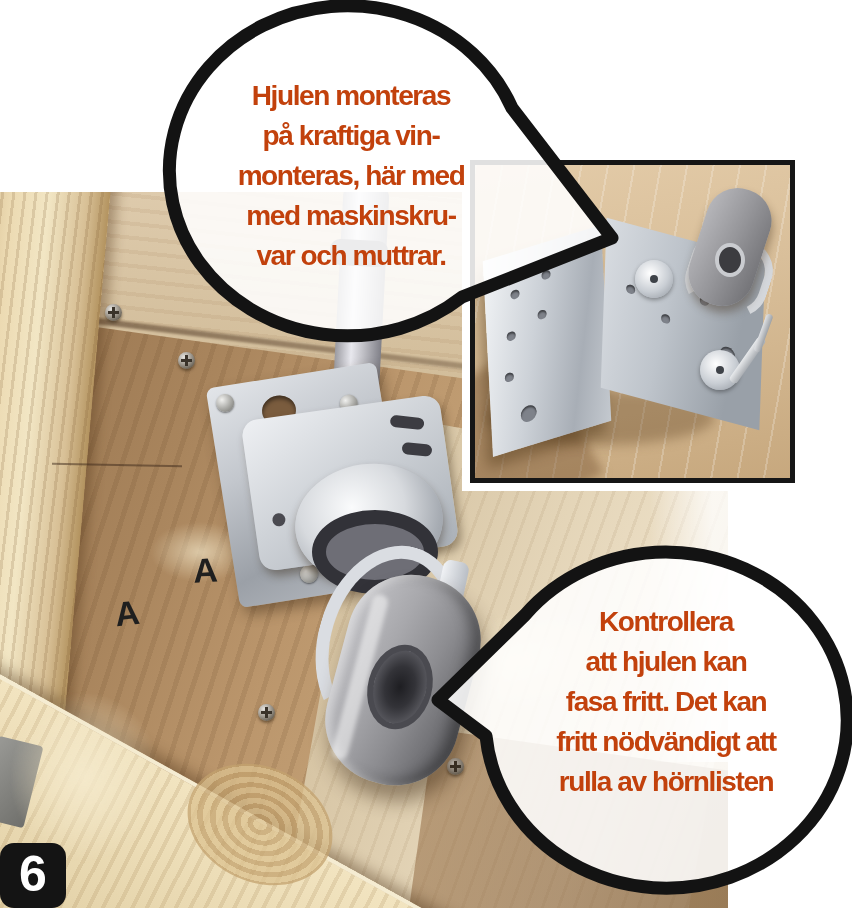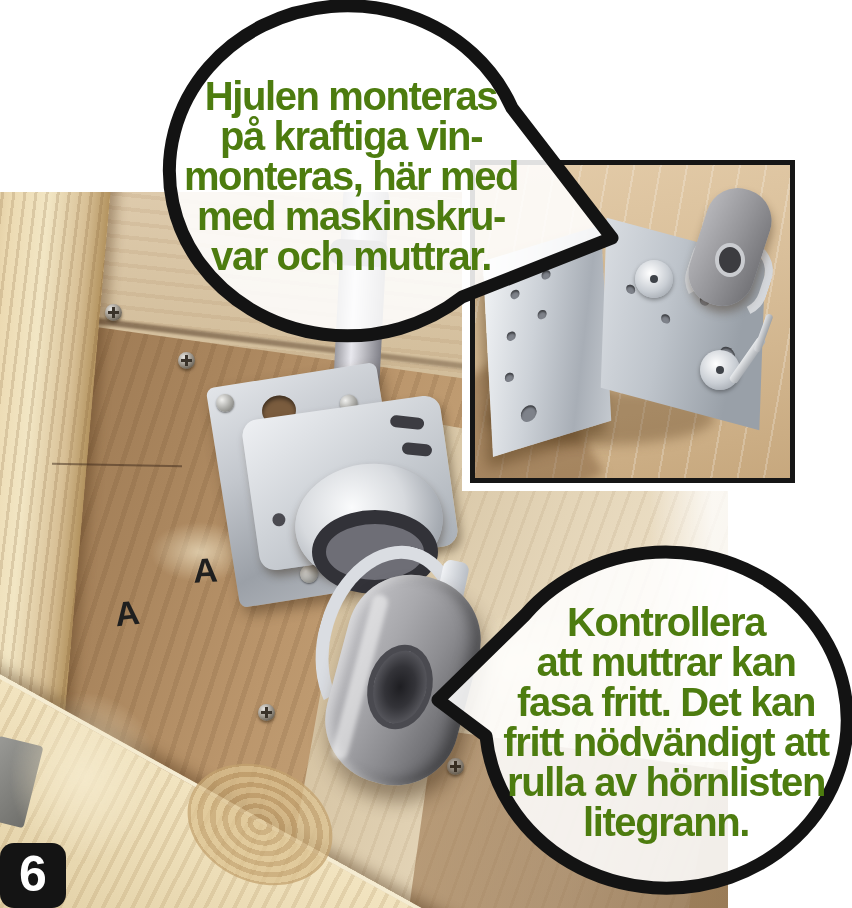--- a/index.html
+++ b/index.html
@@ -114,22 +114,22 @@
   .in-wheel-hub{left:240px;top:78px;width:30px;height:34px;border-radius:50%;background:#3c3c40;border:4px solid #caccd0;}
   .in-fork{left:212px;top:70px;width:84px;height:80px;border:8px solid #d4d7db;border-radius:40%;
     border-bottom-color:transparent;transform:rotate(18deg);}
   .in-rivet{left:268px;top:168px;width:9px;height:54px;transform:rotate(35deg);border-radius:4px;
     background:linear-gradient(90deg,#e8eaec,#a9adb2);}
   .in-rivet2{left:285px;top:148px;width:7px;height:40px;transform:rotate(20deg);border-radius:4px;
     background:linear-gradient(90deg,#dfe1e4,#9da1a6);}
 
   
   .bubbles{left:0;top:0;width:852px;height:908px;z-index:5;pointer-events:none;}
-  .speech-text{z-index:6;color:#4d7c0f;font-weight:bold;text-align:center;
-    font-size:40px;line-height:40px;letter-spacing:-1.4px;}
+  .speech-text{z-index:6;color:#c2410c;font-weight:bold;text-align:center;
+    font-size:28px;line-height:40px;letter-spacing:-1.4px;}
   .speech-text .ln{position:static;display:block;}
   .speech-text.top{left:178px;top:76px;width:346px;}
   .speech-text.bottom{left:492px;top:602px;width:348px;}
 
   
   .marker{z-index:4;color:#1f1f1f;font-weight:bold;font-size:34px;line-height:34px;}
   .marker.a1{left:193px;top:553px;transform:rotate(-3deg);}
   .marker.a2{left:115px;top:596px;transform:rotate(-6deg);}
   .badge{left:0;top:843px;width:66px;height:65px;border-radius:14px;background:#141414;z-index:7;}
   .badge span{position:absolute;left:0;top:0;width:100%;height:65px;line-height:62px;text-align:center;
@@ -219,25 +219,24 @@
 
   <div class="speech-text top">
     <span class="ln">Hjulen monteras</span>
     <span class="ln">på kraftiga vin-</span>
     <span class="ln">monteras, här med</span>
     <span class="ln">med maskinskru-</span>
     <span class="ln">var och muttrar.</span>
   </div>
   <div class="speech-text bottom">
     <span class="ln">Kontrollera</span>
-    <span class="ln">att muttrar kan</span>
+    <span class="ln">att hjulen kan</span>
     <span class="ln">fasa fritt. Det kan</span>
     <span class="ln">fritt nödvändigt att</span>
     <span class="ln">rulla av hörnlisten</span>
-    <span class="ln">litegrann.</span>
   </div>
 
   <div class="marker a1">A</div>
   <div class="marker a2">A</div>
 
   <div class="badge">
     <span>6</span>
   </div>
 
 </div>

